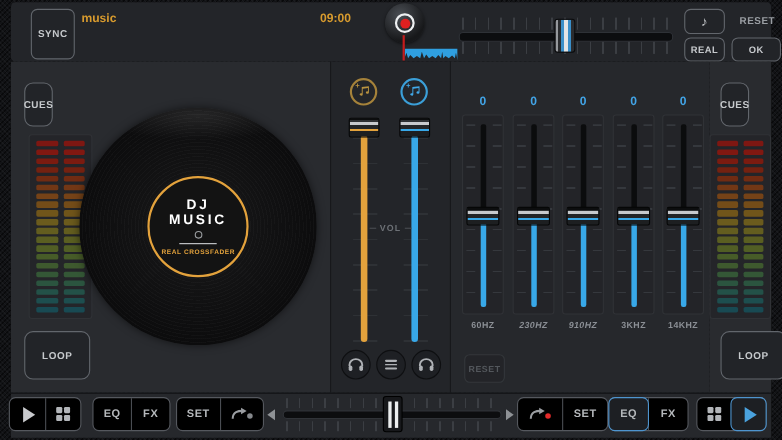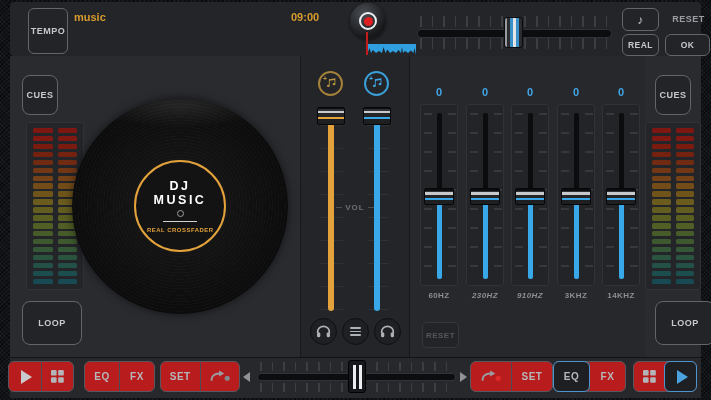--- a/index.html
+++ b/index.html
@@ -40,21 +40,21 @@
     background:linear-gradient(90deg,#96999d 0 2px,#2a2c2f 2px 5px,#3a8fc9 5px 8px,#e2e4e6 8px 11px,#3a8fc9 11px 14px,#2a2c2f 14px 17px,#96999d 17px 19px);}
   #note-btn{left:612px;top:6px;width:37px;height:23px;font-size:12px;border-radius:6px;}
   #reset-label{left:656px;top:12px;width:45px;text-align:center;font-size:9px;font-weight:bold;color:#9a9ea3;letter-spacing:0.5px;}
   #sync-btn{left:612px;top:32px;width:37px;height:22px;font-size:8.5px;border-radius:6px;}
   #ok-btn{left:655px;top:32px;width:45px;height:22px;font-size:8.5px;border-radius:6px;}
   
   #deck-left{left:10px;top:56px;width:290px;height:301px;background:#292b2f;}
   #mixer{left:300px;top:56px;width:110px;height:301px;background:#232529;border-left:1px solid #17181b;border-right:1px solid #17181b;box-sizing:border-box;}
   #eq-panel{left:410px;top:56px;width:235px;height:301px;background:#26282c;}
   #deck-right{left:645px;top:56px;width:56px;height:301px;background:#292b2f;}
-  .cues-btn{width:36px;height:40px;font-size:9px;border-radius:8px;}
+  .cues-btn{width:26px;height:40px;font-size:9px;border-radius:8px;}
   .loop-btn{width:60px;height:44px;font-size:9px;border-radius:8px;}
   .meter{background:#242529;border:1px solid #303236;border-radius:3px;box-sizing:border-box;
     display:grid;grid-template-columns:1fr 1fr;grid-auto-rows:1fr;gap:2.5px 5px;padding:5px 6px;}
   .meter .seg{border-radius:1.5px;}
   
   #vinyl{left:72px;top:98px;width:216px;height:216px;border-radius:50%;
     background:
       radial-gradient(ellipse 60% 14% at 50% 3%, rgba(255,255,255,0.10), transparent 75%),
       repeating-radial-gradient(circle at 50% 50%, transparent 0 2.4px, rgba(255,255,255,0.022) 2.4px 3.2px),
       radial-gradient(circle, #141415 0 30%, #0c0c0d 70%, #070708 100%);
@@ -89,40 +89,40 @@
   .eq-tickstrip{position:absolute;top:8px;height:166px;width:8px;background:repeating-linear-gradient(180deg,#35383d 0 1.5px,transparent 1.5px 19px);}
   .eq-track-top{position:absolute;left:15.5px;top:8px;width:5px;height:84px;background:#0b0c0d;border-radius:2px;}
   .eq-track-bottom{position:absolute;left:15.5px;top:92px;width:5px;height:82px;background:var(--accent-blue,#38a8e8);border-radius:2px;}
   .eq-handle{position:absolute;left:3px;top:83px;width:30px;height:17px;border-radius:2px;border:1px solid #060707;box-sizing:border-box;
     background:linear-gradient(180deg,#0c0d0e 0 1.5px,#2e3033 1.5px 3px,#c7c9cc 3px 5.5px,#232527 5.5px 9px,var(--accent-blue,#38a8e8) 9px 11px,#1d1f21 11px 17px);}
   .eq-band{position:absolute;top:291px;width:46px;text-align:center;color:#8b8f95;font-size:8px;font-weight:bold;letter-spacing:0.4px;}
   #eq-reset-btn{left:422px;top:322px;width:37px;height:26px;font-size:8px;border-radius:5px;
     border:1px solid #34373b;color:#53575c;background:#232428;}
   
   #bottombar{left:10px;top:357px;width:691px;height:41px;background:#26282c;border-top:1px solid #121316;box-sizing:border-box;}
-  .bgroup{position:absolute;top:361px;height:31px;display:flex;background:#b91c1c;border:1px solid #55585e;border-radius:6px;box-sizing:border-box;overflow:visible;}
+  .bgroup{position:absolute;top:361px;height:31px;display:flex;background:#000000;border:1px solid #55585e;border-radius:6px;box-sizing:border-box;overflow:visible;}
   .bcell{flex:1;display:flex;align-items:center;justify-content:center;color:#b5b8bb;font-size:10px;font-weight:bold;letter-spacing:0.5px;border-left:1px solid #4a4d53;}
   .bcell:first-child{border-left:none;}
   .bcell.active{border:1.5px solid #4e94ce;border-radius:6px;margin:-1px;background:#1d1f23;z-index:2;}
   .play-tri{width:0;height:0;border-left:11px solid #c8cacd;border-top:7px solid transparent;border-bottom:7px solid transparent;margin-left:3px;}
   .play-tri.blue{border-left-color:#4aa2de;}
   .arrow-left{width:0;height:0;border-right:7px solid #8f9296;border-top:5px solid transparent;border-bottom:5px solid transparent;}
   .arrow-right{width:0;height:0;border-left:7px solid #8f9296;border-top:5px solid transparent;border-bottom:5px solid transparent;}
   #xfader-ticks-top{left:260px;top:362px;width:194px;height:9px;}
   #xfader-ticks-bottom{left:260px;top:383px;width:194px;height:9px;}
   #xfader-track{left:257px;top:373px;width:199px;height:8px;background:#0c0d0f;border-radius:4px;border:1px solid #303338;box-sizing:border-box;}
   #xfader-handle{left:348px;top:360px;width:18px;height:33px;background:#17181b;border:1px solid #000;border-radius:3px;
     display:flex;align-items:center;justify-content:center;gap:3px;box-sizing:border-box;}
   #xfader-handle span{display:block;width:3px;height:24px;background:#eceeef;}
 </style>
 </head>
 <body>
 
 <div class="abs panel" id="topbar">
-  <div class="abs btn" id="tempo-btn">TEMPO</div>
+  <div class="abs btn" id="tempo-btn">SYNC</div>
   <div class="abs" id="track-title">music</div>
   <div class="abs" id="elapsed-time">09:00</div>
 
   <div class="abs" id="record-btn">
     <div id="record-ring">
       <div id="record-dot"></div>
     </div>
   </div>
   <div class="abs" id="playhead"></div>
   <svg class="abs" id="waveform" width="48" height="11" viewBox="0 0 48 11">

